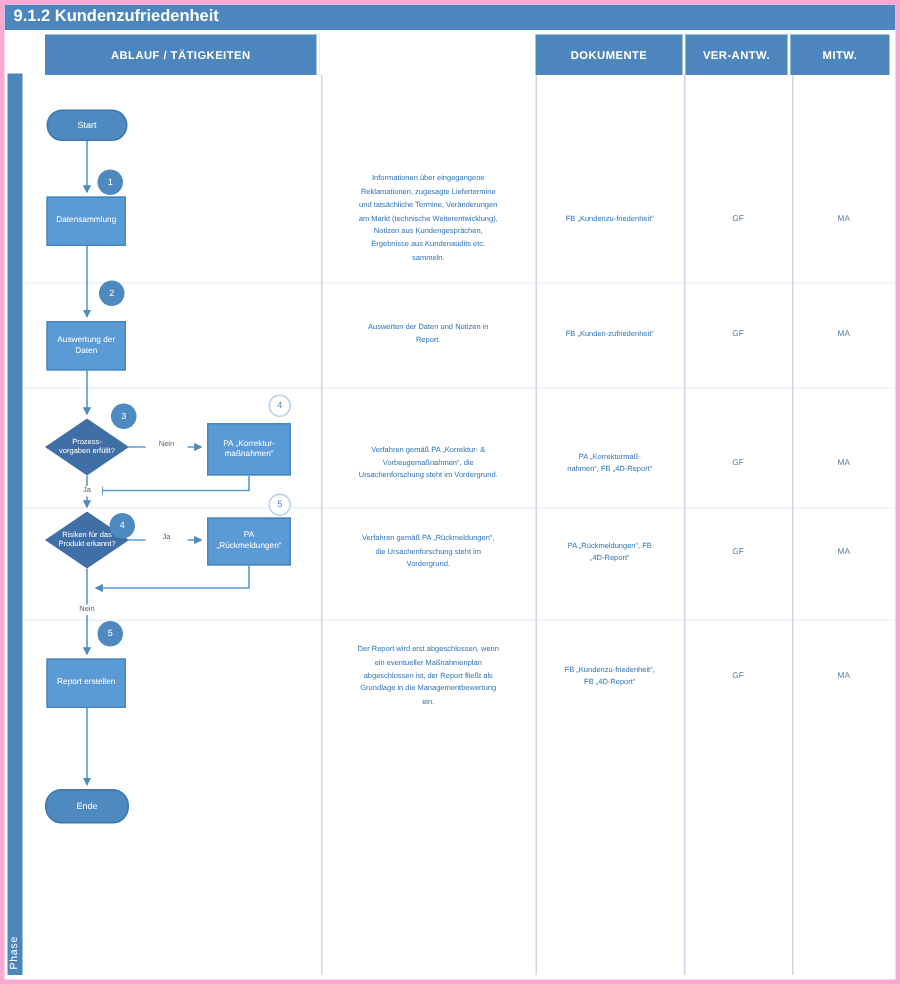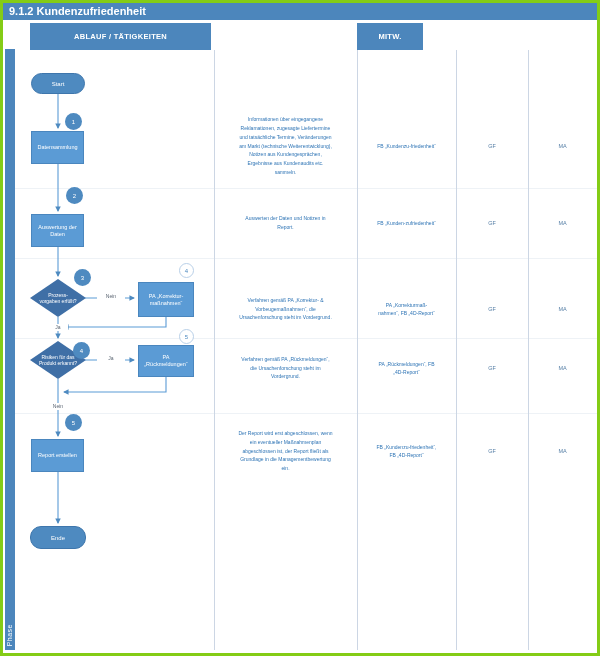--- a/index.html
+++ b/index.html
@@ -1,18 +1,18 @@
 <!DOCTYPE html>
 <html><head>
 <meta charset="utf-8">
 <style>
   * { box-sizing: border-box; margin: 0; padding: 0; }
   html,body { background:#fff; }
   body { font-family: "Liberation Sans", sans-serif; }
-  .frame { position:relative; width:600px; height:656px; border:3px solid #84cc16; background:#fff; overflow:hidden; }
+  .frame { position:relative; width:600px; height:656px; border:3px solid #f9a8d4; background:#fff; overflow:hidden; }
   .title-bar { position:absolute; left:0; top:0; width:594px; height:17px; background:#4c86bc;
     color:#fff; font-size:11px; font-weight:bold; line-height:17px; padding-left:6px; }
   .header-row { position:absolute; left:27px; top:20px; height:27px; display:flex;text-align:center; }
   .hcell { background:#4c86bc; color:#fff; font-size:7.5px; font-weight:bold; letter-spacing:0.3px;
     display:flex; align-items:center; justify-content:center; border-right:2px solid #fff; }
   .hcell.blank { background:#fff; }
   .hcell:last-child { border-right:none; }
   .phase-band { position:absolute; left:2px; top:46px; width:10px; height:601px; background:#4c86bc; }
   .phase-label { position:absolute; left:1px; bottom:4px; color:#fff; font-size:7px;
     writing-mode:vertical-rl; transform:rotate(180deg); letter-spacing:0.5px; }
@@ -54,20 +54,22 @@
 
 <div class="frame">
 
   <div class="title-bar">
     <span>9.1.2 Kundenzufriedenheit</span>
   </div>
 
   <div class="header-row">
     <div class="hcell" style="width:183px">ABLAUF / TÄTIGKEITEN</div>
     <div class="hcell blank" style="width:144px"></div>
+    <div class="hcell" style="width:100px">DOKUMENTE</div>
+    <div class="hcell" style="width:70px">VER-ANTW.</div>
     <div class="hcell" style="width:66px">MITW.</div>
   </div>
 
   <div class="phase-band">
     <div class="phase-label">Phase</div>
   </div>
 
   <div class="body">
 
     <div class="hfaint" style="top:138px"></div>

